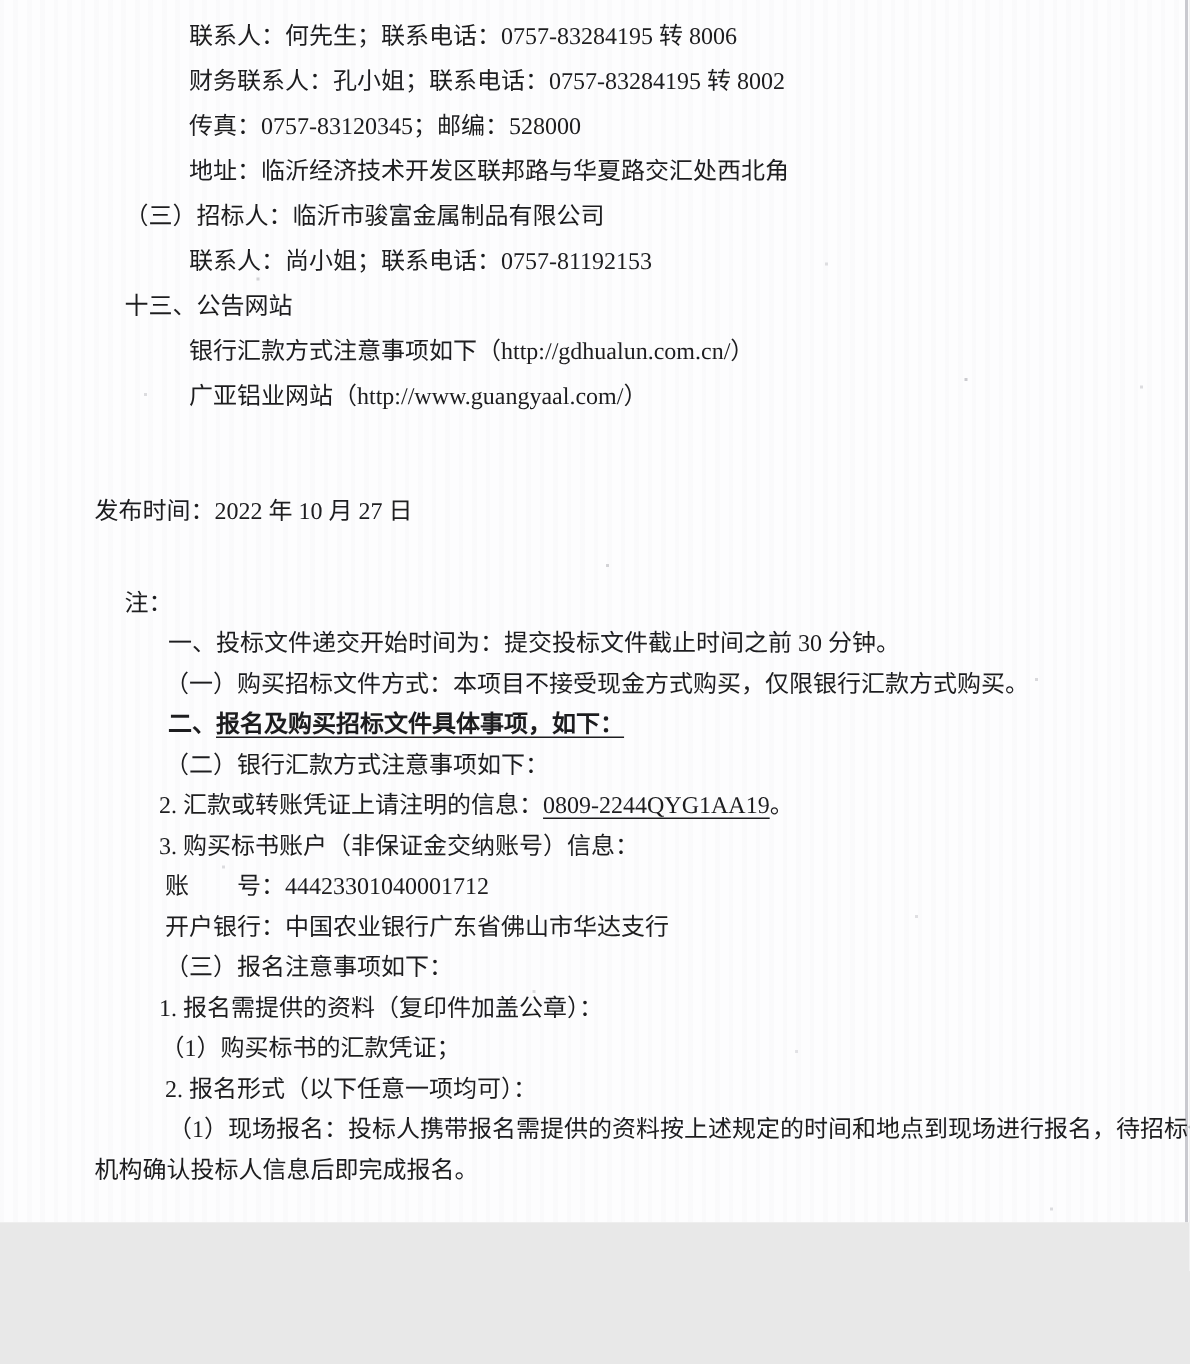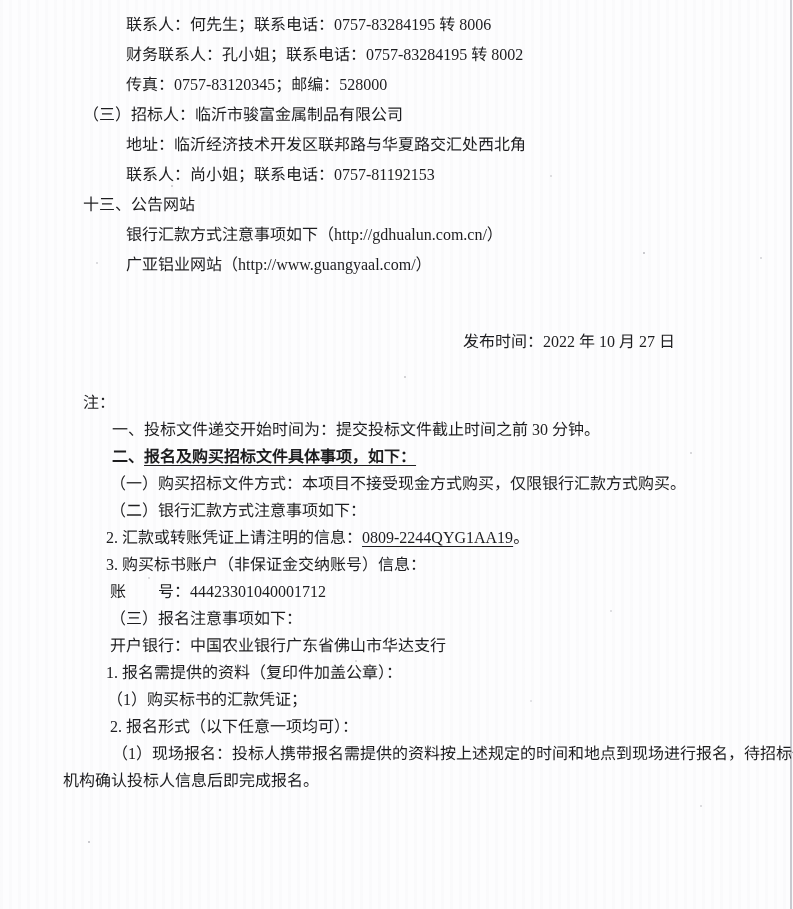--- a/index.html
+++ b/index.html
@@ -1,19 +1,19 @@
 <!DOCTYPE html>
 <html lang="zh-CN"><head>
 <meta charset="utf-8">
 <style>
   html, body { margin: 0; padding: 0; background: #e8e8e8; }
   .page {
     position: relative;
     width: 793px;
-    height: 909px;
+    height: 815px;
     margin: 0 auto;
     background: #fdfdfe;
     color: #1d1d1f;
     font-family: "Liberation Serif", "DejaVu Serif", serif;
     font-size: 16px;
     overflow: hidden;
   }
   
   .scan-banding {
     position: absolute; inset: 0;
@@ -48,66 +48,66 @@
   .l  { height: 27px; line-height: 27px; white-space: nowrap; }
   
   .ind-20 { padding-left: 20px; }
   .ind-43 { padding-left: 43px; }
   .ind-44 { padding-left: 44px; font-family: Liberation Serif, serif; }
   .ind-47 { padding-left: 47px; }
   .ind-49 { padding-left: 49px; }
   .ind-63 { padding-left: 63px; }
   .spacer-a { height: 48px; }
   .spacer-b { height: 34px; }
-  .publish { height: 27px; line-height: 27px; text-align: right; padding-right: 118px; }
+  .publish { height: 27px; line-height: 27px; text-align: left; padding-right: 45px; }
   .bold { font-weight: bold; }
   .ul { text-decoration: underline; text-underline-offset: 3px; }
 </style>
 </head>
 <body>
 
 <div class="page">
   <div class="scan-banding"></div>
   <div class="scan-noise"></div>
   <div class="scan-edge"></div>
 
   <div class="content">
 
     <div class="lt ind-63">联系人：何先生；联系电话：0757-83284195 转 8006</div>
     <div class="lt ind-63">财务联系人：孔小姐；联系电话：0757-83284195 转 8002</div>
     <div class="lt ind-63">传真：0757-83120345；邮编：528000</div>
 
+    <div class="lt ind-63">地址：临沂经济技术开发区联邦路与华夏路交汇处西北角</div>
     <div class="lt ind-20">（三）招标人：临沂市骏富金属制品有限公司</div>
-    <div class="lt ind-63">地址：临沂经济技术开发区联邦路与华夏路交汇处西北角</div>
     <div class="lt ind-63">联系人：尚小姐；联系电话：0757-81192153</div>
 
     <div class="lt ind-20">十三、公告网站</div>
     <div class="lt ind-63">银行汇款方式注意事项如下（http://gdhualun.com.cn/）</div>
     <div class="lt ind-63">广亚铝业网站（http://www.guangyaal.com/）</div>
 
     <div class="spacer-a"></div>
 
     <div class="publish">发布时间：2022 年 10 月 27 日</div>
 
     <div class="spacer-b"></div>
 
     <div class="l ind-20">注：</div>
     <div class="l ind-49">一、投标文件递交开始时间为：提交投标文件截止时间之前 30 分钟。</div>
+    <div class="l ind-47">（一）购买招标文件方式：本项目不接受现金方式购买，仅限银行汇款方式购买。</div>
     <div class="l ind-49 bold">
       <span>二、</span><span class="ul">报名及购买招标文件具体事项，如下：</span>
     </div>
-    <div class="l ind-47">（一）购买招标文件方式：本项目不接受现金方式购买，仅限银行汇款方式购买。</div>
     <div class="l ind-47">（二）银行汇款方式注意事项如下：</div>
     <div class="l ind-43">
       <span>2. 汇款或转账凭证上请注明的信息：</span><span class="ul">0809-2244QYG1AA19</span><span>。</span>
     </div>
     <div class="l ind-43">3. 购买标书账户（非保证金交纳账号）信息：</div>
     <div class="l ind-47">账　　号：44423301040001712</div>
+    <div class="l ind-47">开户银行：中国农业银行广东省佛山市华达支行</div>
     <div class="l ind-47">（三）报名注意事项如下：</div>
-    <div class="l ind-47">开户银行：中国农业银行广东省佛山市华达支行</div>
     <div class="l ind-43">1. 报名需提供的资料（复印件加盖公章）：</div>
     <div class="l ind-44">（1）购买标书的汇款凭证；</div>
     <div class="l ind-47">2. 报名形式（以下任意一项均可）：</div>
     <div class="l ind-49">（1）现场报名：投标人携带报名需提供的资料按上述规定的时间和地点到现场进行报名，待招标代理</div>
     <div class="l">机构确认投标人信息后即完成报名。</div>
 
   </div>
 </div>
 
 </body></html>

